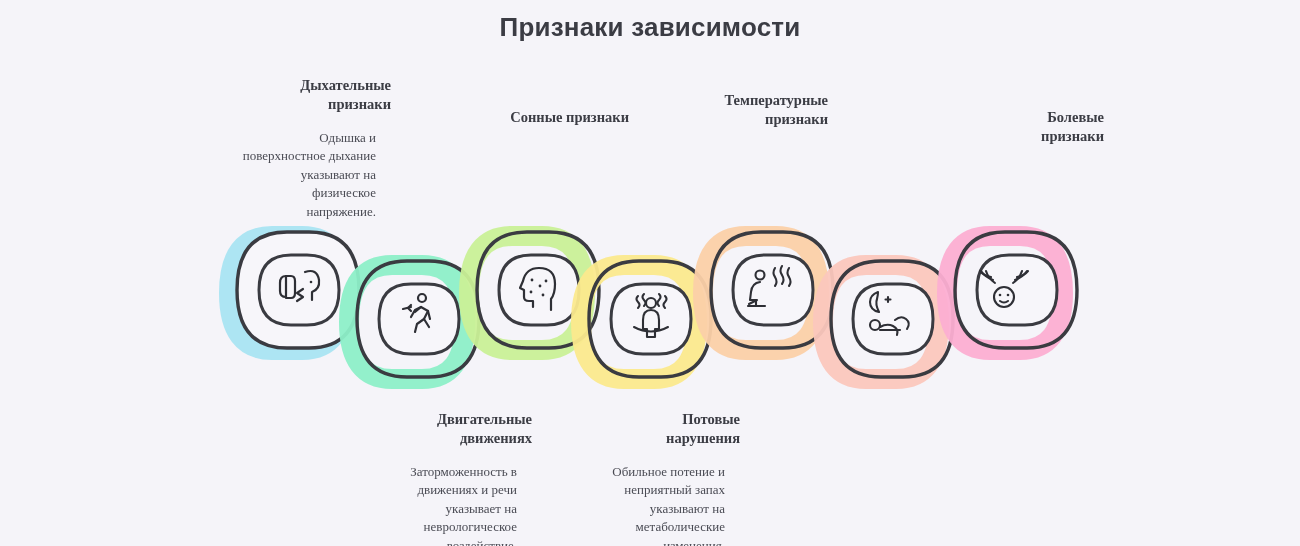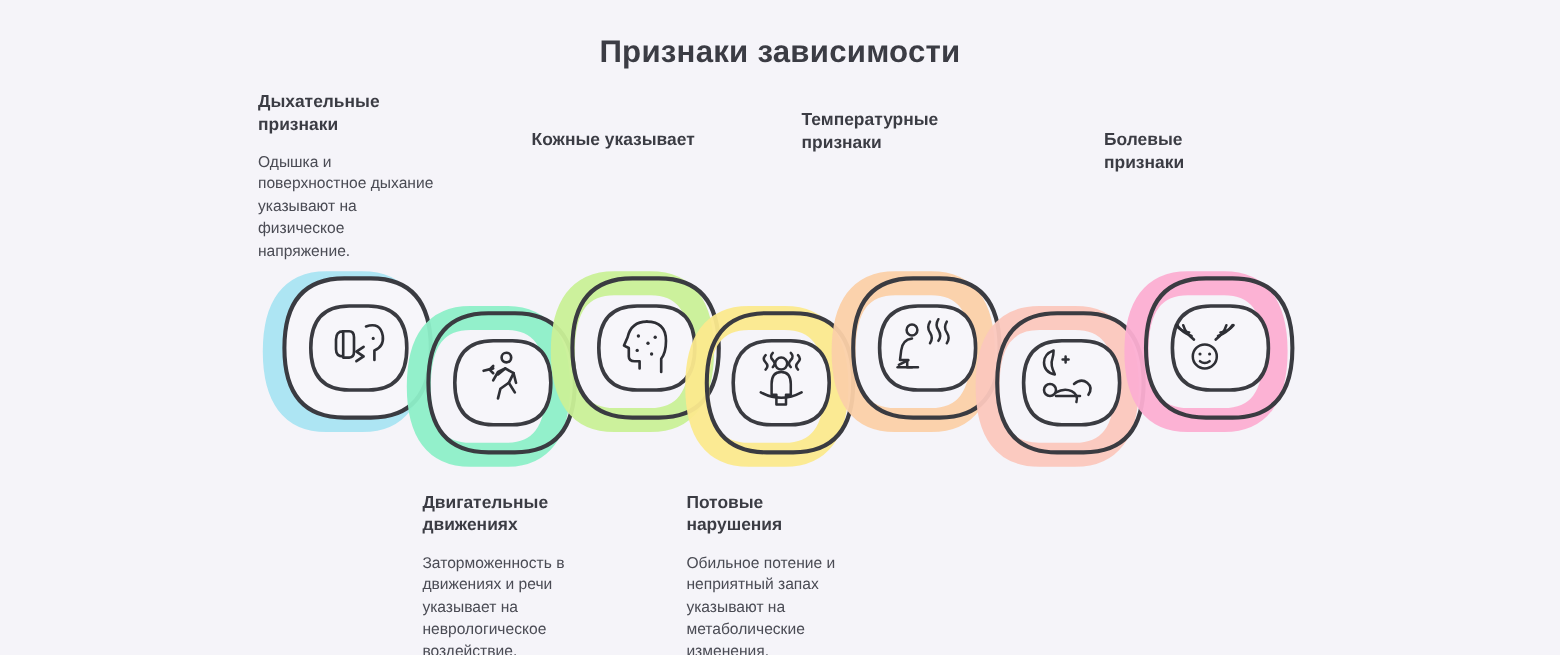--- a/index.html
+++ b/index.html
@@ -15,46 +15,47 @@
     overflow: hidden;
     position: relative;
   }
   #infographic {
     position: relative;
     width: 1300px;
     height: 546px;
   }
   #page-title {
     position: absolute;
-    top: 28px;
+    top: 12px;
     left: 0;
     width: 1300px;
     text-align: center;
     font-size: 26px;
     font-weight: bold;
     letter-spacing: .2px;
     color: #3b3c44;
   }
   .label-block {
     position: absolute;
-    text-align: left;
+    text-align: right;
+    font-family: Liberation Serif, serif;
   }
   .label-title {
     font-size: 14.5px;
     font-weight: bold;
     color: #3b3c44;
     line-height: 1.3;
     margin: 0 0 12px 0;
     white-space: pre-line;
   }
   .label-desc {
     font-size: 13px;
     color: #4a4b54;
     line-height: 1.42;
-    margin: 0;
+    margin: 15px;
     white-space: pre-line;
   }
   #chain-svg {
     position: absolute;
     left: 0;
     top: 0;
     width: 1300px;
     height: 546px;
     pointer-events: none;
   }
@@ -71,24 +72,24 @@
     <p class="label-title">Дыхательные
 признаки</p>
     <p class="label-desc">Одышка и
 поверхностное дыхание
 указывают на
 физическое
 напряжение.</p>
   </div>
 
   <div class="label-block" style="left:443px; top:108px; width:186px;">
-    <p class="label-title">Кожные указывает</p>
-  </div>
-
-  <div class="label-block" style="left:668px; top:91px; width:196px;">
+    <p class="label-title">Сонные признаки</p>
+  </div>
+
+  <div class="label-block" style="left:632px; top:91px; width:196px;">
     <p class="label-title">Температурные
 признаки</p>
   </div>
 
   <div class="label-block" style="left:920px; top:108px; width:184px;">
     <p class="label-title">Болевые
 признаки</p>
   </div>
 
   <svg id="chain-svg" viewBox="0 0 1300 546">

